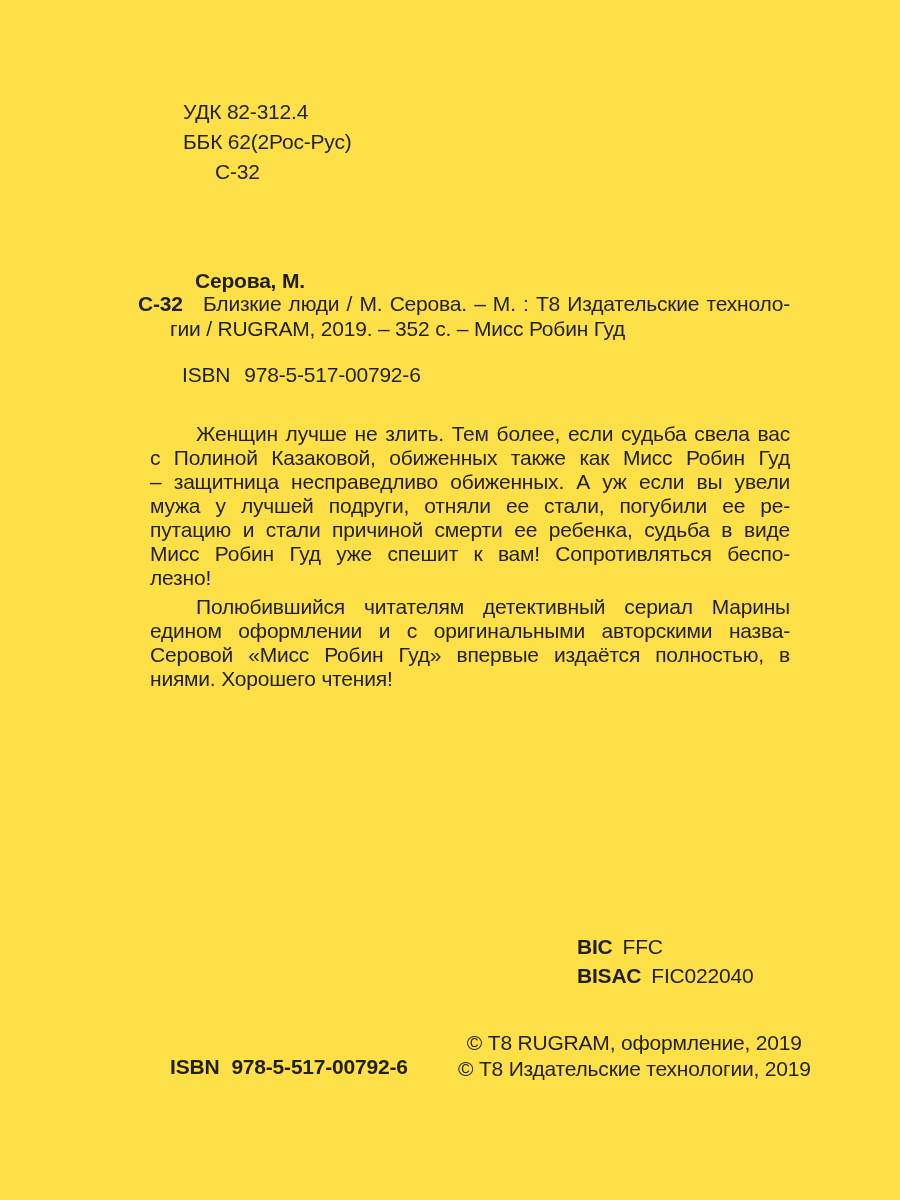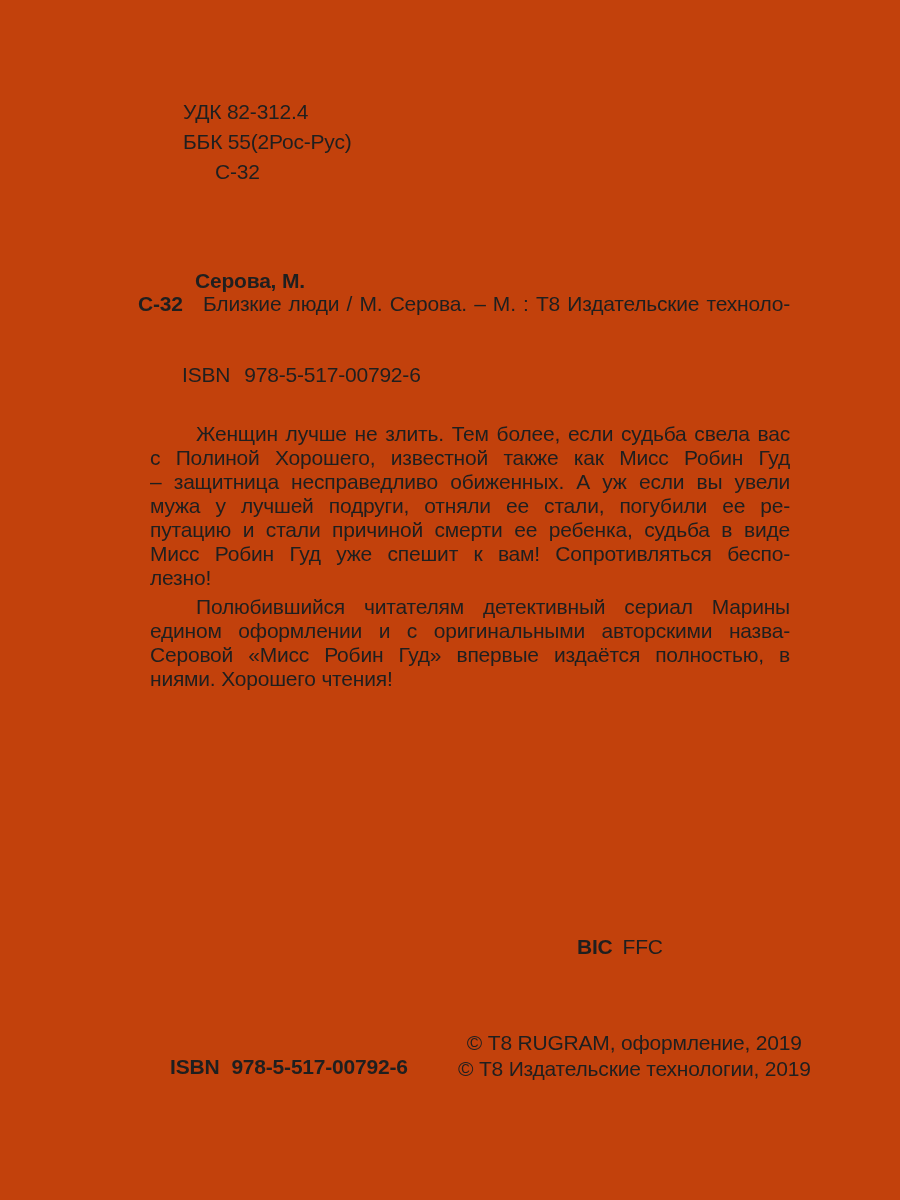--- a/index.html
+++ b/index.html
@@ -1,20 +1,20 @@
 <!DOCTYPE html>
 <html lang="ru"><head>
 <meta charset="utf-8">
 <style>
   html, body { margin: 0; padding: 0; background: #ffffff; }
   .page {
     position: relative;
     width: 900px;
     height: 1200px;
-    background: #c2410c;
+    background: #fde047;
     font-family: "Liberation Sans", sans-serif;
     font-size: 21px;
     color: #1f1f1f;
     letter-spacing: -0.2px;
     overflow: hidden;
   }
   .abs { position: absolute; }
   .bold { font-weight: bold; }
 
   
@@ -45,58 +45,62 @@
   #footer-copyright { left: 458px; top: 1030px; line-height: 26px; }
   #footer-copyright .ln { text-align: center; }
 </style>
 </head>
 <body>
 
 <div class="page">
 
   <div class="abs" id="top-block">
     <div>УДК 82-312.4</div>
-    <div>ББК 55(2Рос-Рус)</div>
+    <div>ББК 62(2Рос-Рус)</div>
     <div class="code-ind">С-32</div>
   </div>
 
   <div class="abs bold" id="bib-author">Серова, М.</div>
 
   <div class="abs bold" id="bib-code">С-32</div>
 
   <div class="abs" id="bib-desc">
       <div class="ln just ind">Близкие люди / М. Серова. – М. : Т8 Издательские техноло-</div>
+      <div class="ln">гии / RUGRAM, 2019. – 352 с. – Мисс Робин Гуд</div>
     </div>
 
   <div class="abs" id="isbn-mid">
     <span>ISBN</span><span class="isbn-val">978-5-517-00792-6</span>
   </div>
 
   <div class="abs" id="annotation">
     <div class="para">
         <div class="ln just ind">Женщин лучше не злить. Тем более, если судьба свела вас</div>
-        <div class="ln just">с Полиной Хорошего, известной также как Мисс Робин Гуд</div>
+        <div class="ln just">с Полиной Казаковой, обиженных также как Мисс Робин Гуд</div>
         <div class="ln just">– защитница несправедливо обиженных. А уж если вы увели</div>
         <div class="ln just">мужа у лучшей подруги, отняли ее стали, погубили ее ре-</div>
         <div class="ln just">путацию и стали причиной смерти ее ребенка, судьба в виде</div>
         <div class="ln just">Мисс Робин Гуд уже спешит к вам! Сопротивляться беспо-</div>
         <div class="ln">лезно!</div>
       </div>
     <div class="para para2">
         <div class="ln just ind">Полюбившийся читателям детективный сериал Марины</div>
         <div class="ln just">едином оформлении и с оригинальными авторскими назва-</div>
         <div class="ln just">Серовой «Мисс Робин Гуд» впервые издаётся полностью, в</div>
         <div class="ln">ниями. Хорошего чтения!</div>
       </div>
   </div>
 
   <div class="abs" id="classification">
     <div>
       <span class="bold clabel">BIC</span><span>FFC</span>
     </div>
+    <div>
+      <span class="bold clabel">BISAC</span><span>FIC022040</span>
+    </div>
   </div>
 
   <div class="abs bold" id="footer-isbn">
     <span>ISBN</span><span class="isbn-val">978-5-517-00792-6</span>
   </div>
 
   <div class="abs" id="footer-copyright">
       <div class="ln">© Т8 RUGRAM, оформление, 2019</div>
       <div class="ln">© Т8 Издательские технологии, 2019</div>
     </div>

